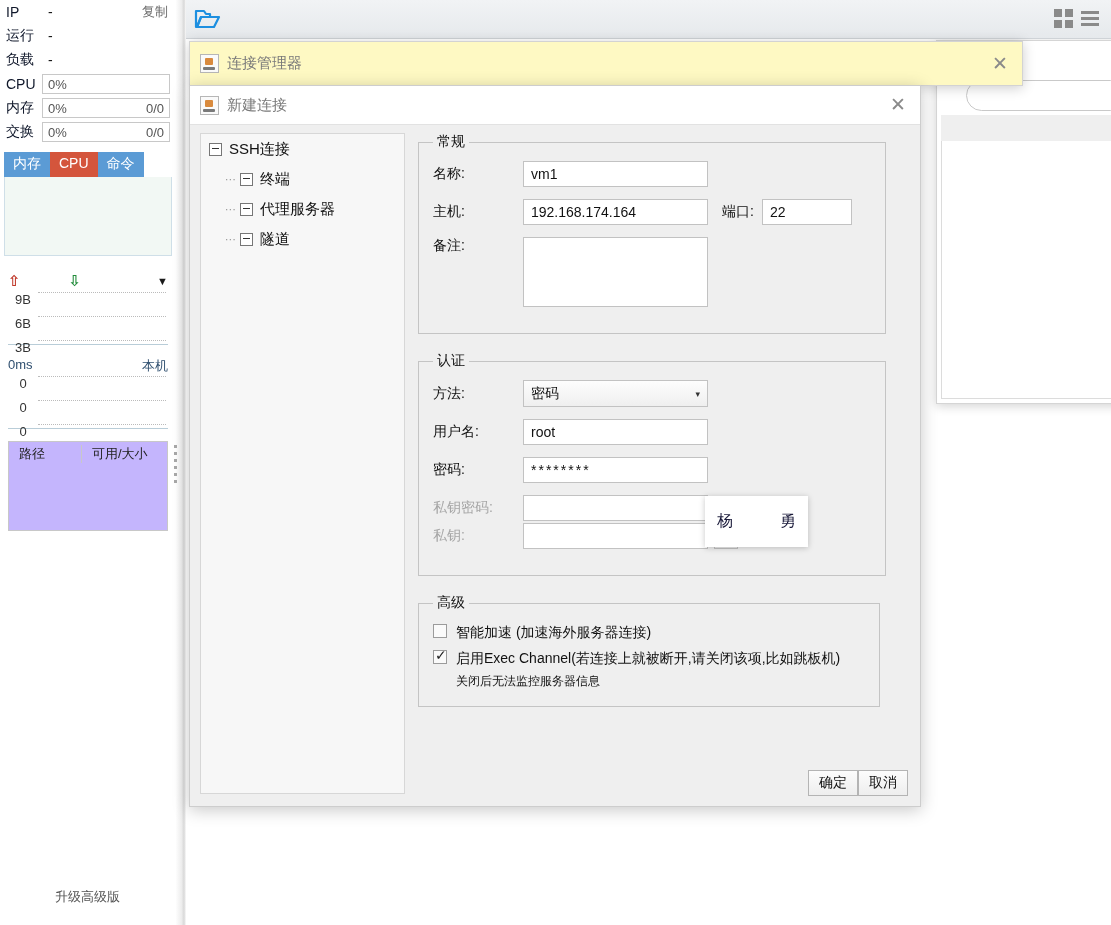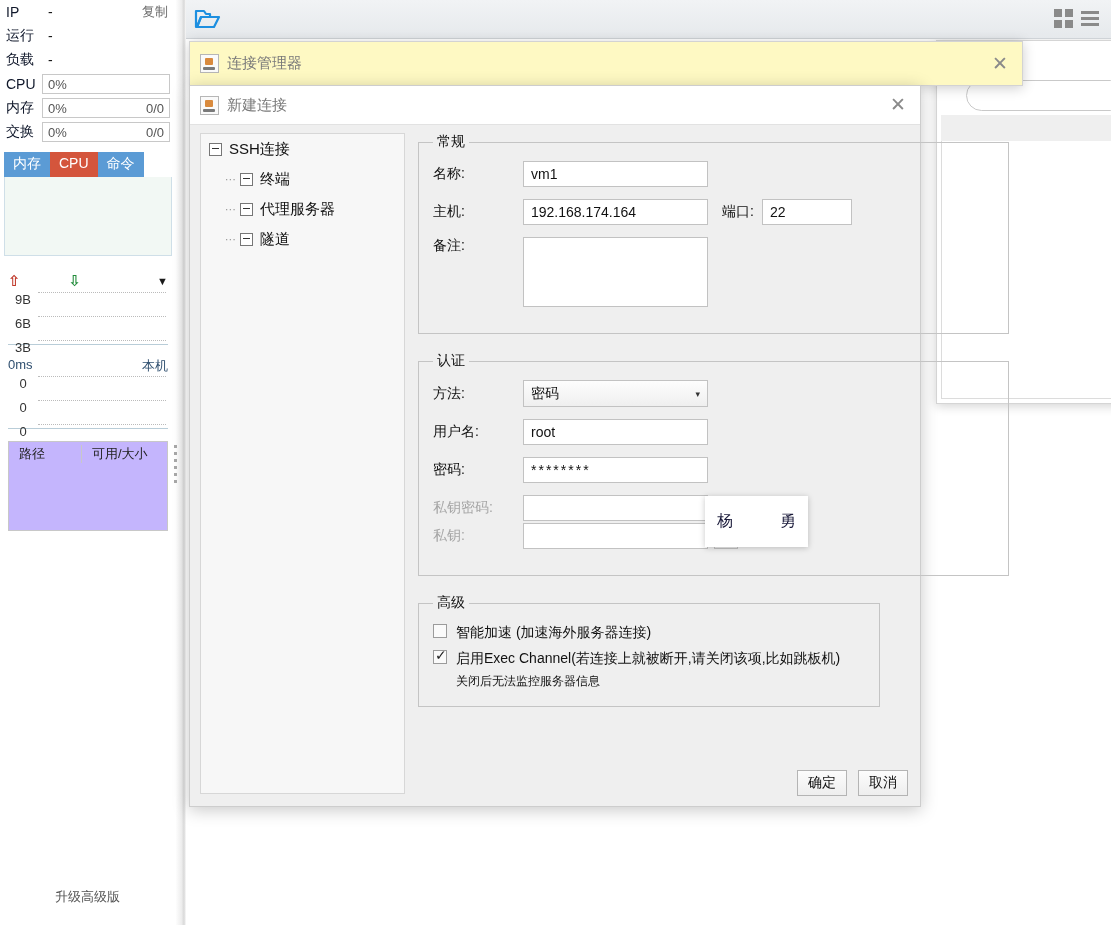--- a/index.html
+++ b/index.html
@@ -180,21 +180,21 @@
   .tbox {
     width: 11px; height: 11px; border: 1px solid #767676; background: #fff;
     position: relative; flex: none; margin-right: 7px;
   }
   .tbox::before {
     content: ""; position: absolute; left: 2px; top: 4px; width: 7px; height: 1px;
     background: #333;
   }
   .tdash { color: #999; font-size: 11px; margin-right: 3px; letter-spacing: 1px; }
 
-  .form-area { position: absolute; left: 228px; top: 47px; width: 591px; }
+  .form-area { position: absolute; left: 228px; top: 47px; width: 468px; }
 
   fieldset.grp {
     border: 1px solid #c4c4c4; margin: 0 0 18px 0; padding: 10px 14px 14px 14px;
     box-sizing: border-box;
   }
   fieldset.grp legend { font-size: 14px; color: #111; padding: 0 4px; }
   .frow { display: flex; align-items: center; margin-bottom: 12px; }
   .flabel { width: 90px; flex: none; font-size: 14px; color: #111; }
   .flabel.dim { color: #a6a6a6; }
   .finput {
@@ -232,21 +232,21 @@
   .subnote { font-size: 12px; color: #111; margin-left: 23px; line-height: 22px; }
 
   .tooltip-pop {
     position: absolute; left: 705px; top: 496px; width: 103px; height: 51px;
     background: #ffffff; box-shadow: 0 1px 6px rgba(0,0,0,0.22);
     display: flex; align-items: center; justify-content: space-between;
     padding: 0 12px; box-sizing: border-box; font-size: 16px; color: #1a1a3a;
   }
 
   .dlg-buttons {
-    position: absolute; right: 12px; bottom: 10px; display: flex; gap: 11px;
+    position: absolute; right: 12px; bottom: 10px; display: flex; gap: 0;
   }
   .dbtn {
     min-width: 48px; height: 26px; border: 1px solid #b4b4b4;
     background: linear-gradient(to bottom,#fcfcfc,#eeeeee);
     font-size: 14px; color: #111; display: flex; align-items: center;
     justify-content: center; padding: 0 10px; box-sizing: border-box;
   }
 </style>
 </head>
 <body>

